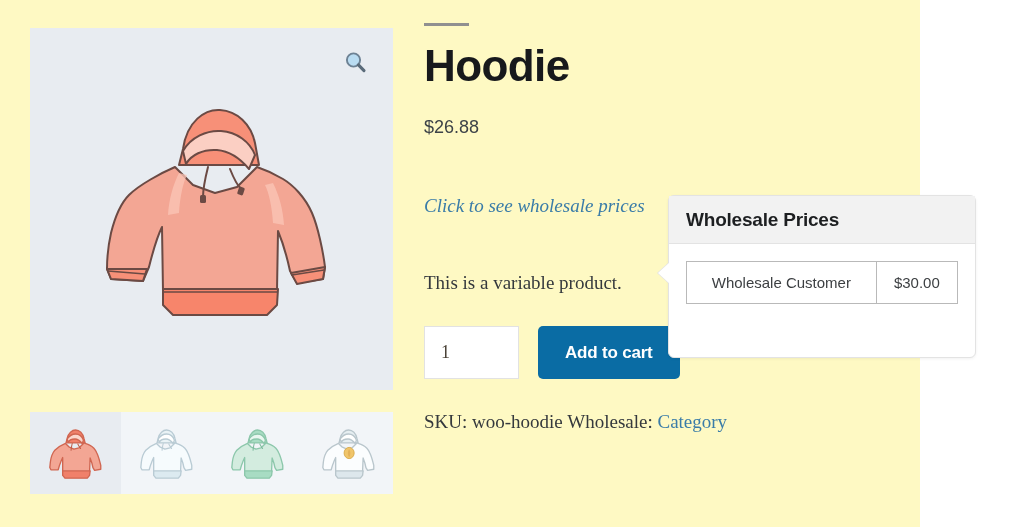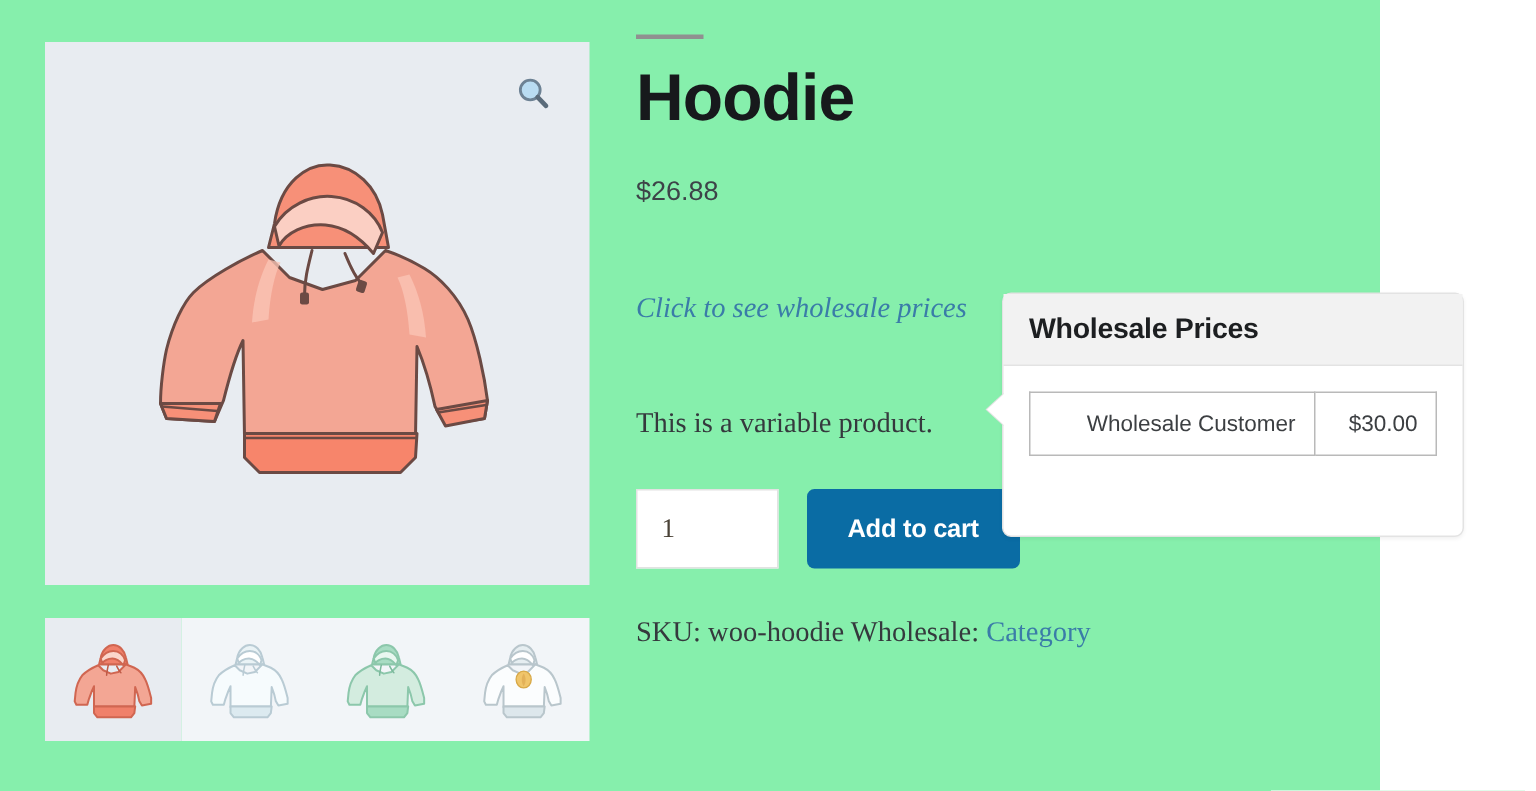--- a/index.html
+++ b/index.html
@@ -6,21 +6,21 @@
   html, body {
     margin: 0; padding: 0;
     width: 1024px; height: 527px;
     background: #ffffff;
     font-family: "Liberation Sans", sans-serif;
     overflow: hidden;
   }
   .page {
     position: relative;
     width: 920px; height: 527px;
-    background: #86efac;
+    background: #fef9c3;
   }
 
   
   .gallery {
     position: absolute;
     left: 30px; top: 28px;
     width: 363px;
   }
   .main-image {
     position: relative;
@@ -188,22 +188,22 @@
     table-layout: fixed;
   }
   .tt-table td {
     border: 1px solid #b9b9b9;
     font-family: "Liberation Sans", sans-serif;
     font-size: 15px;
     color: #3c3f42;
     padding: 10px 12px;
     height: 42px;
   }
-  .tt-role { text-align: right; width: 70%; }
-  .tt-price { text-align: right; width: 30%; }
+  .tt-role { text-align: center; width: 70%; }
+  .tt-price { text-align: center; width: 30%; }
 </style>
 </head>
 <body>
 
 <div class="page">
 
   <div class="gallery">
 
     <div class="main-image">
 

